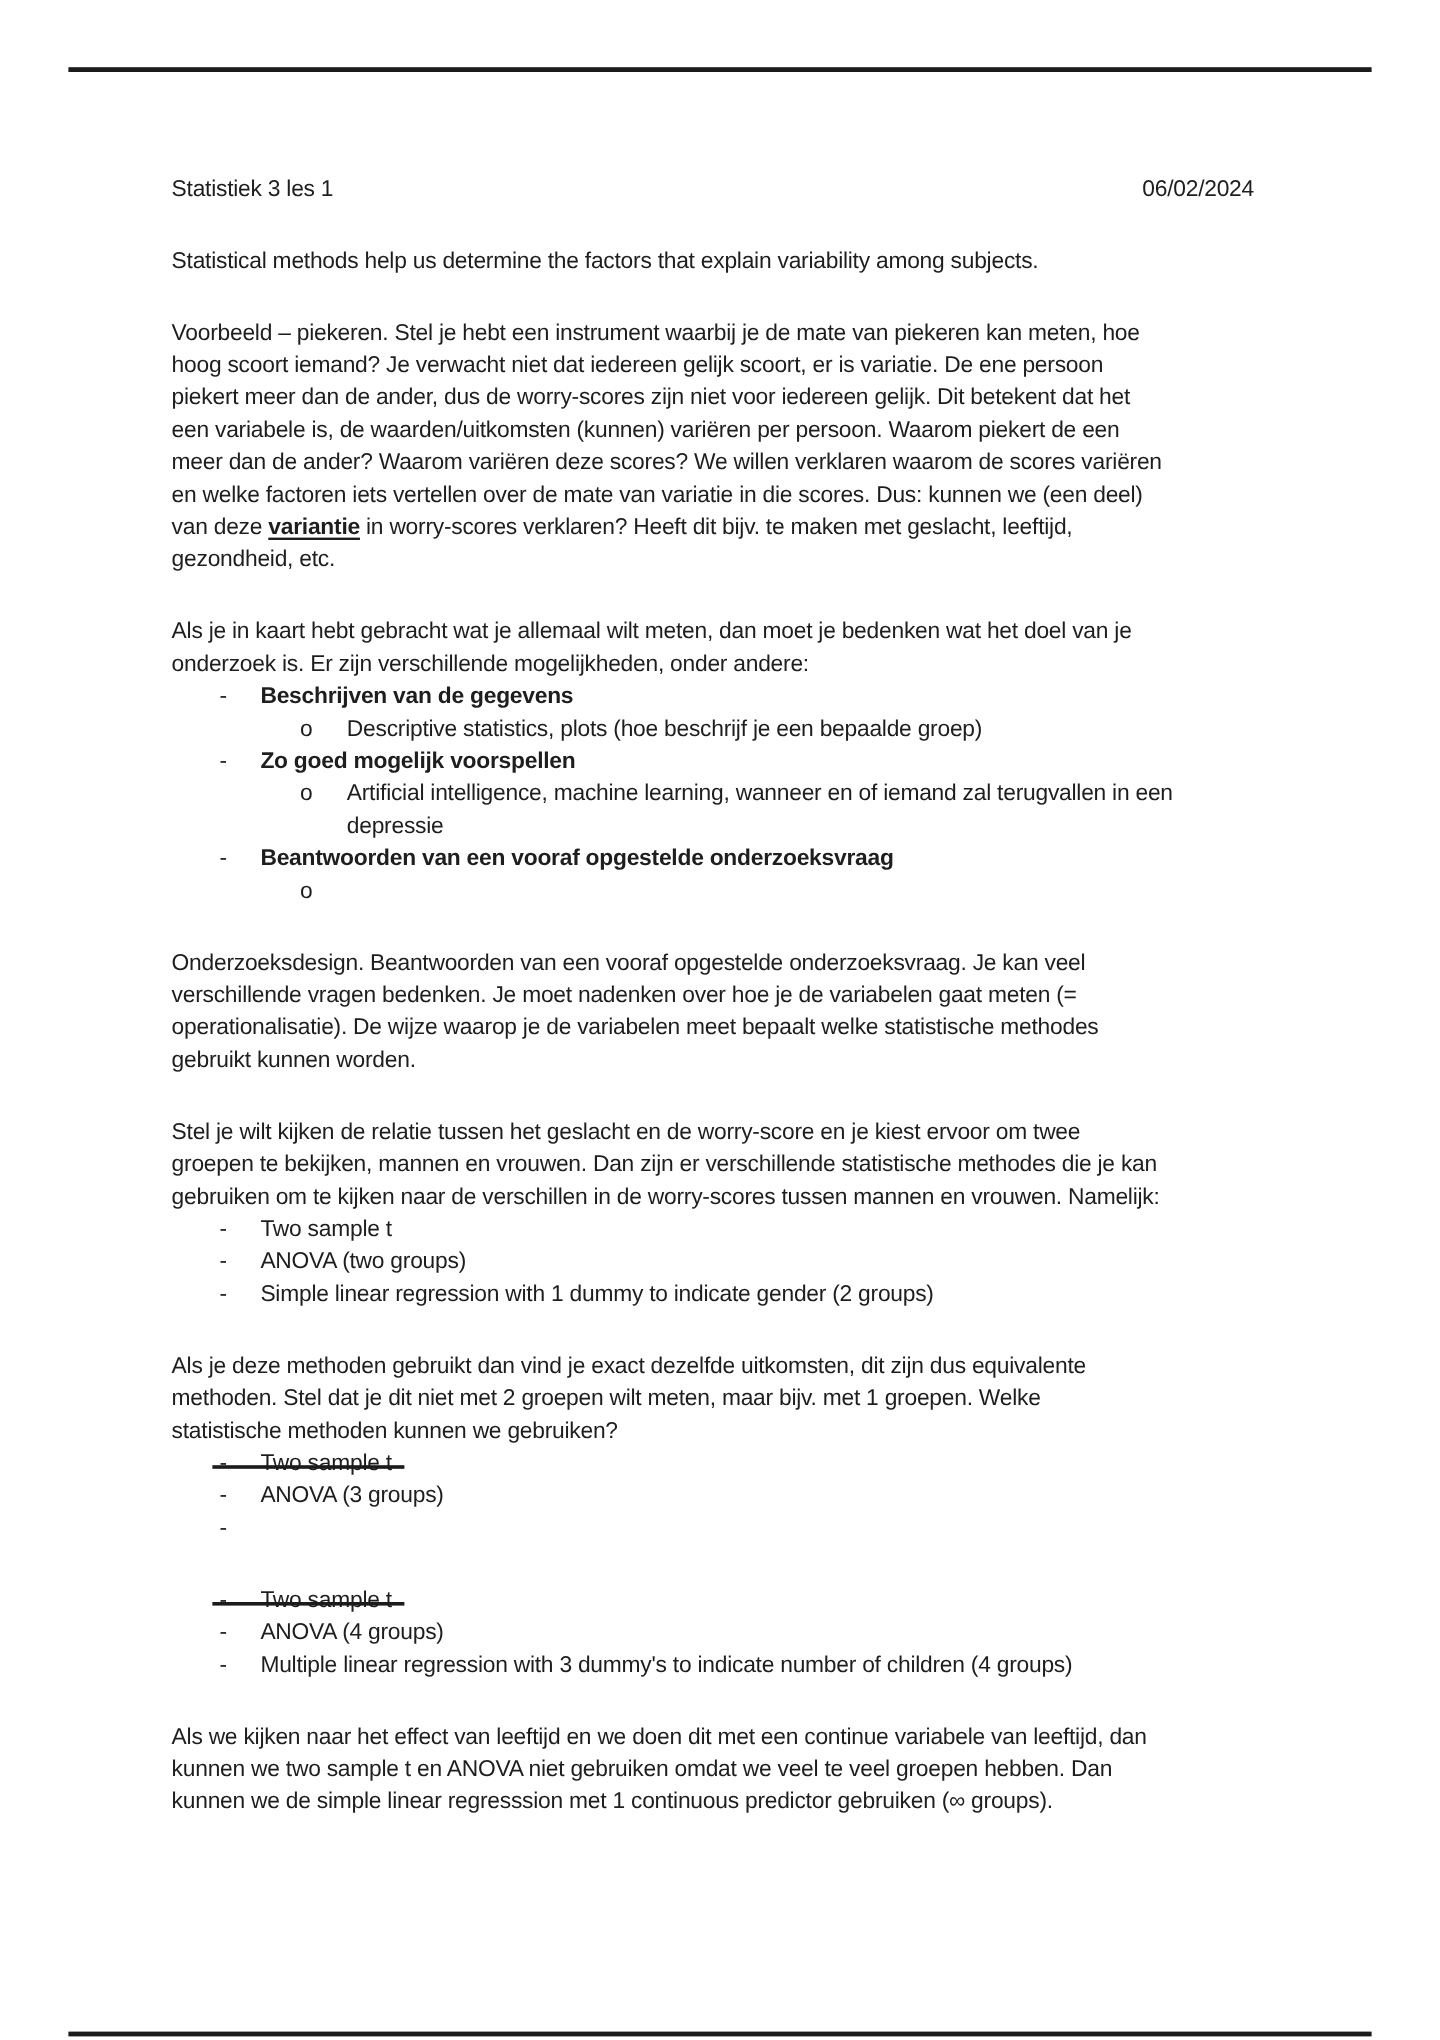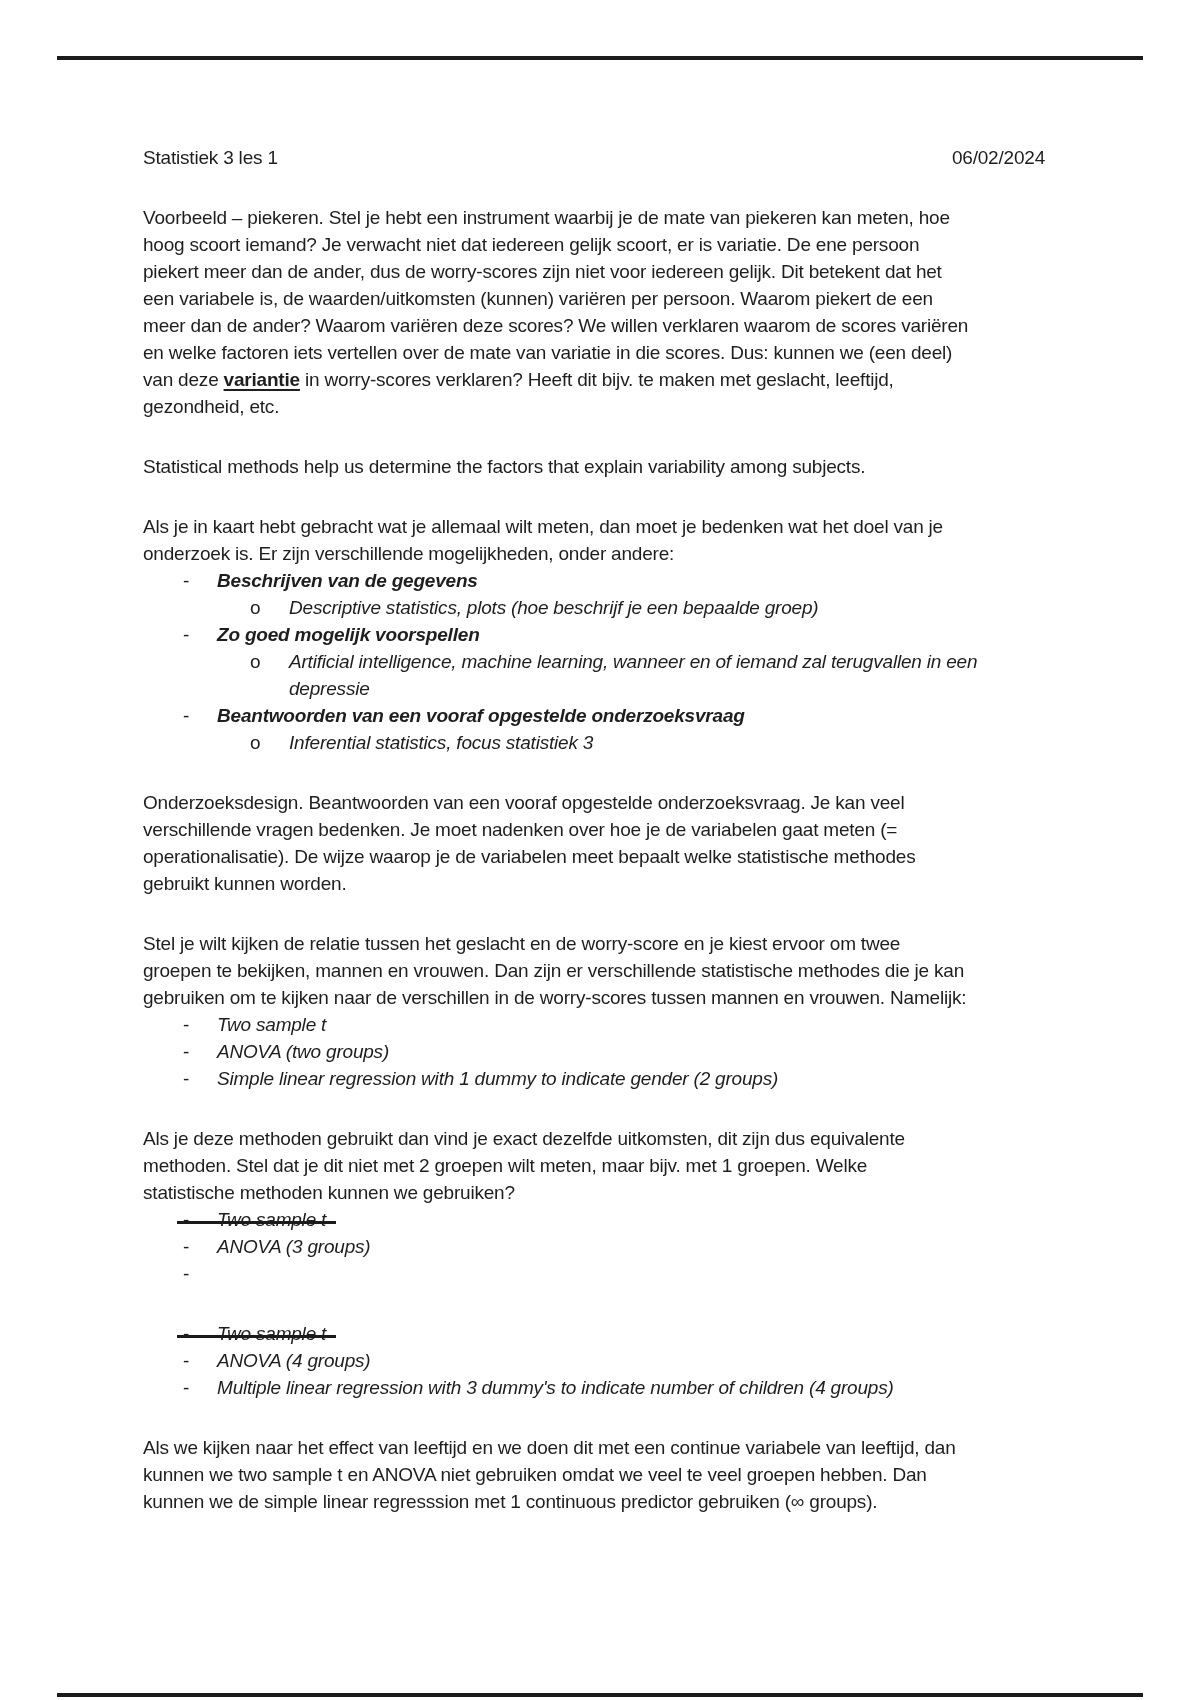--- a/index.html
+++ b/index.html
@@ -52,21 +52,21 @@
     text-underline-offset: 3px;
     text-decoration-thickness: 2px;
   }
   .list { margin: 0 0 33px 0; }
   .li { display: flex; }
   .li .marker { flex: none; }
   .l1 { padding-left: 40px; }
   .l1 .marker { width: 34px; }
   .l2 { padding-left: 107px; }
   .l2 .marker { width: 39px; }
-  .li-text { white-space: pre-line; font-style: italic; }
+  .li-text { white-space: pre-line; }
 
   .struckwrap {
     display: inline-flex;
     position: relative;
   }
   .struckwrap .marker { width: 34px; flex: none; }
   .struckwrap::after {
     content: "";
     position: absolute;
     left: -6px;
@@ -81,31 +81,31 @@
 <div class="page">
   <div class="rule rule-top"></div>
 
   <div class="content">
 
     <div class="header-row">
       <span>Statistiek 3 les 1</span>
       <span>06/02/2024</span>
     </div>
 
+    <p class="para">Statistical methods help us determine the factors that explain variability among subjects.</p>
+
     <p class="para"><span>Voorbeeld – piekeren. Stel je hebt een instrument waarbij je de mate van piekeren kan meten, hoe
 hoog scoort iemand? Je verwacht niet dat iedereen gelijk scoort, er is variatie. De ene persoon
 piekert meer dan de ander, dus de worry-scores zijn niet voor iedereen gelijk. Dit betekent dat het
 een variabele is, de waarden/uitkomsten (kunnen) variëren per persoon. Waarom piekert de een
 meer dan de ander? Waarom variëren deze scores? We willen verklaren waarom de scores variëren
 en welke factoren iets vertellen over de mate van variatie in die scores. Dus: kunnen we (een deel)
 van deze </span><span class="hl">variantie</span><span> in worry-scores verklaren? Heeft dit bijv. te maken met geslacht, leeftijd,
 gezondheid, etc.</span></p>
 
-    <p class="para">Statistical methods help us determine the factors that explain variability among subjects.</p>
-
     <p class="para tight">Als je in kaart hebt gebracht wat je allemaal wilt meten, dan moet je bedenken wat het doel van je
 onderzoek is. Er zijn verschillende mogelijkheden, onder andere:</p>
 
     <div class="list">
       <div class="li l1">
         <span class="marker">-</span>
         <span class="li-text bold">Beschrijven van de gegevens</span>
       </div>
       <div class="li l2">
         <span class="marker">o</span>
@@ -119,21 +119,20 @@
         <span class="marker">o</span>
         <span class="li-text">Artificial intelligence, machine learning, wanneer en of iemand zal terugvallen in een
 depressie</span>
       </div>
       <div class="li l1">
         <span class="marker">-</span>
         <span class="li-text bold">Beantwoorden van een vooraf opgestelde onderzoeksvraag</span>
       </div>
       <div class="li l2">
         <span class="marker">o</span>
-        <span class="li-text">Inferential statistics, focus statistiek 3</span>
       </div>
     </div>
 
     <p class="para">Onderzoeksdesign. Beantwoorden van een vooraf opgestelde onderzoeksvraag. Je kan veel
 verschillende vragen bedenken. Je moet nadenken over hoe je de variabelen gaat meten (=
 operationalisatie). De wijze waarop je de variabelen meet bepaalt welke statistische methodes
 gebruikt kunnen worden.</p>
 
     <p class="para tight">Stel je wilt kijken de relatie tussen het geslacht en de worry-score en je kiest ervoor om twee
 groepen te bekijken, mannen en vrouwen. Dan zijn er verschillende statistische methodes die je kan

